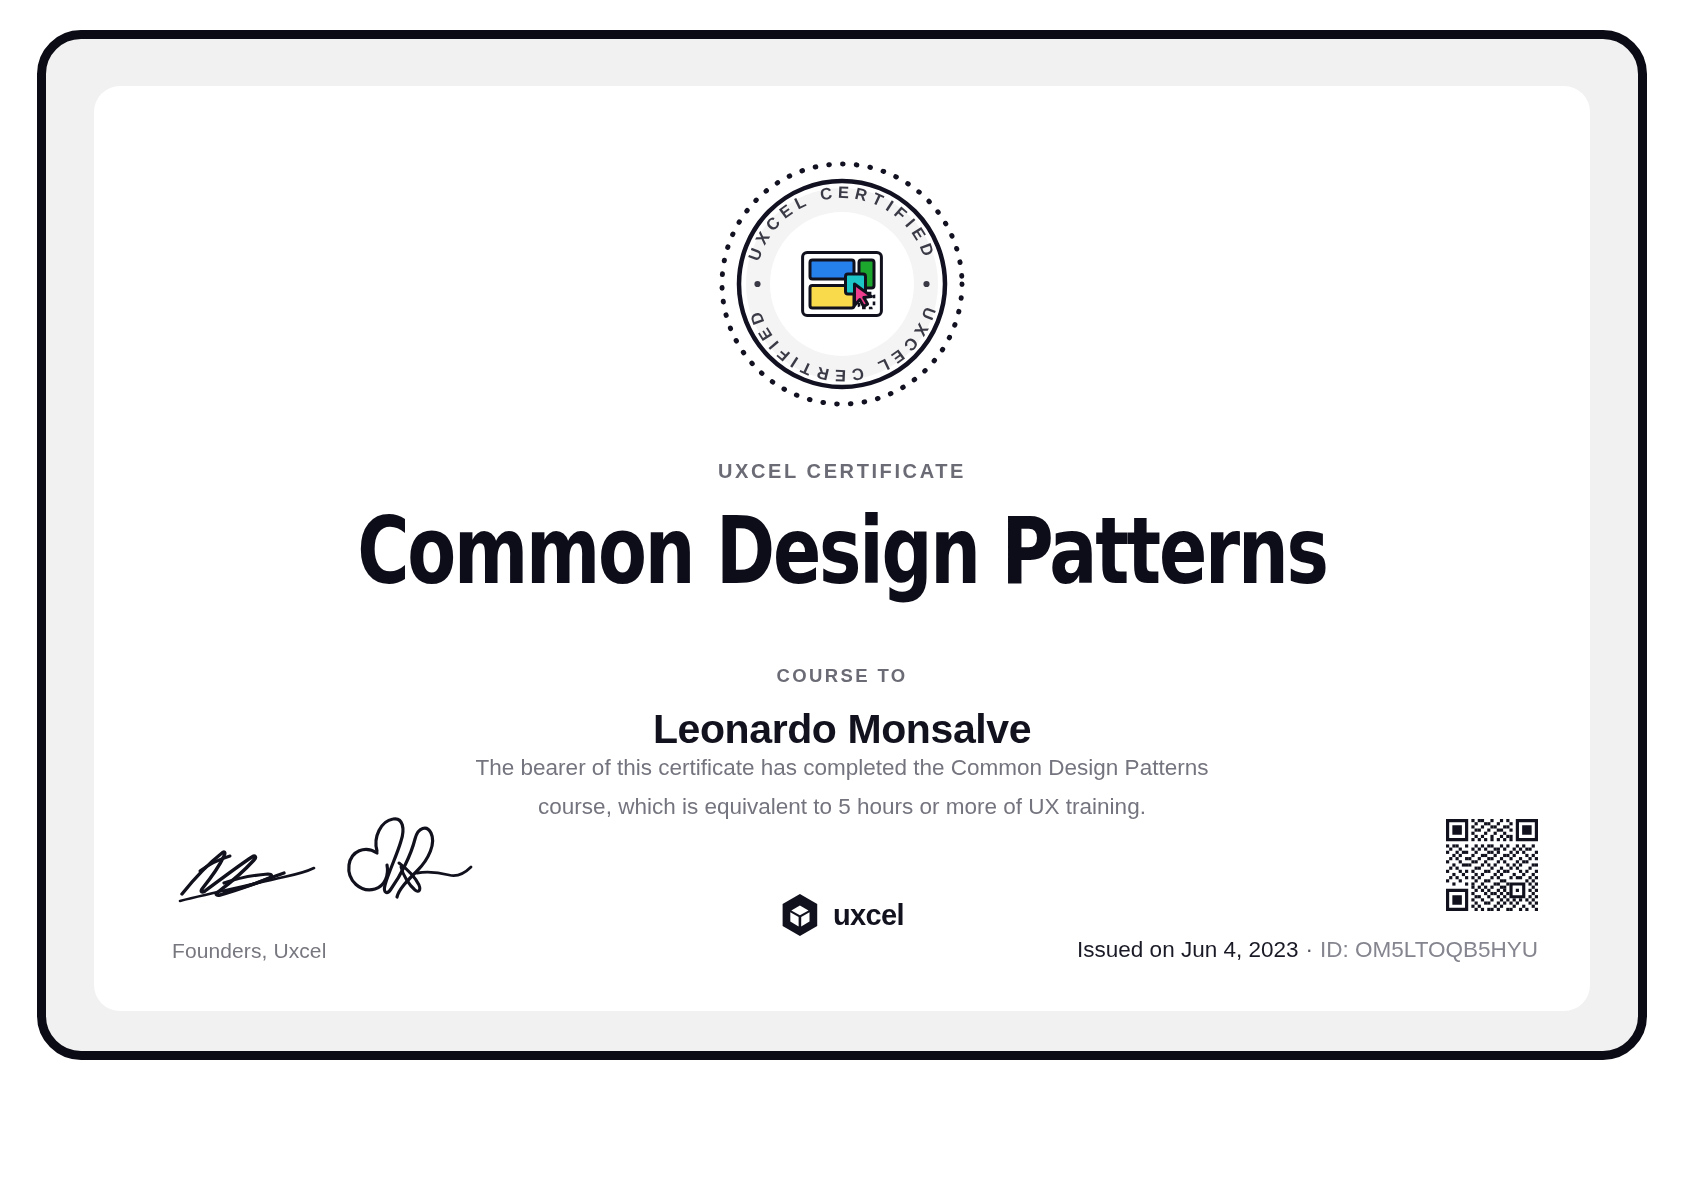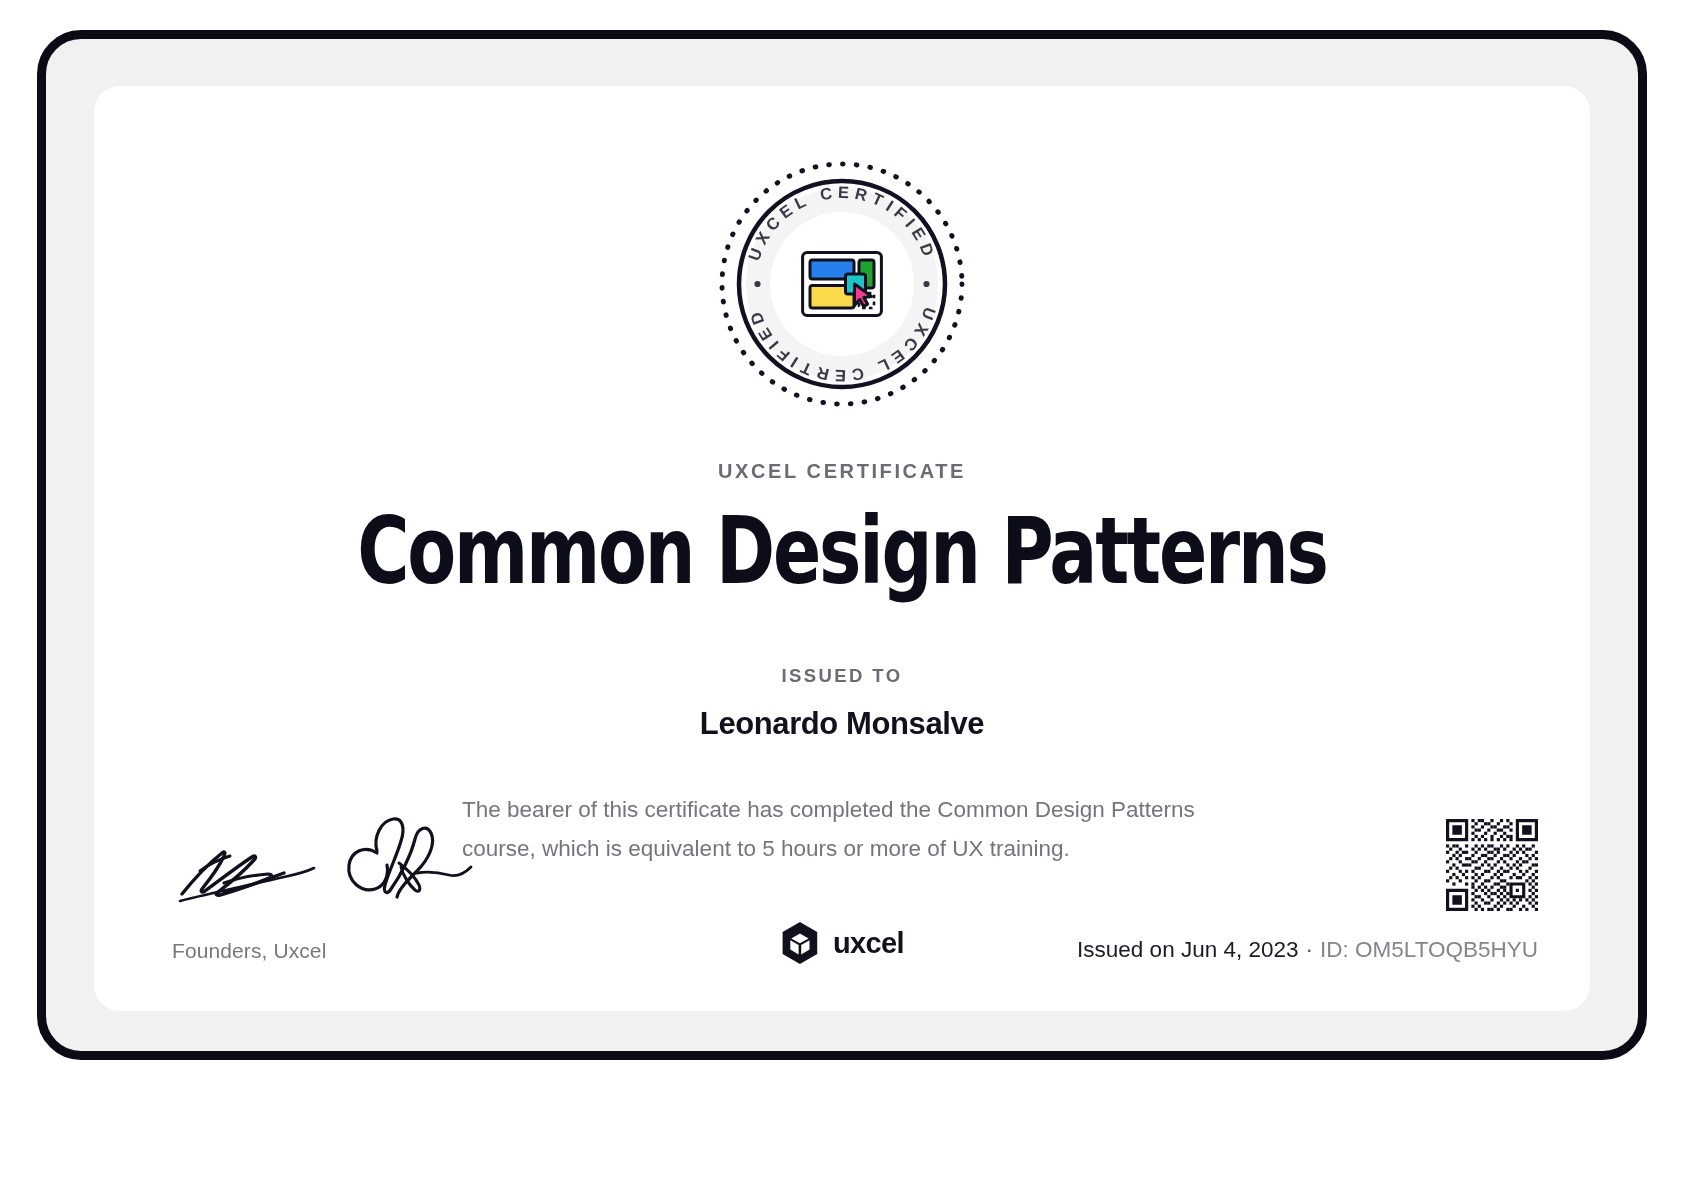--- a/index.html
+++ b/index.html
@@ -87,32 +87,33 @@
     color: #0d0d1a;
     font-stretch: condensed;
     transform: scaleX(0.86);
   }
 
   #recipient-name {
     position: absolute;
     left: 0; right: 0;
     top: 620px;
     text-align: center;
-    font-size: 31px;
+    font-size: 41px;
     font-weight: 700;
     color: #12121f;
     letter-spacing: -0.4px;
   }
 
   #certificate-description {
     position: absolute;
     left: 50%;
     transform: translateX(-50%);
-    top: 705px;
+    top: 663px;
     width: 760px;
+    text-align: center;
     font-size: 22.5px;
     line-height: 1.72;
     color: #74747f;
   }
 
   
   .sig-block {
     position: absolute;
     left: 78px;
     bottom: 48px;
@@ -129,21 +130,21 @@
     margin-top: 28px;
     font-size: 21px;
     color: #77777f;
     letter-spacing: 0.1px;
   }
 
   .brand-block {
     position: absolute;
     left: 50%;
     transform: translateX(-50%);
-    bottom: 46px;
+    bottom: 74px;
     display: flex;
     align-items: center;
     gap: 13px;
   }
   #brand-name {
     font-size: 29px;
     font-weight: 700;
     color: #12121f;
     letter-spacing: -0.6px;
   }
@@ -210,21 +211,21 @@
         <rect x="58" y="42" width="15" height="15" rx="2" fill="none" stroke="#11111e" stroke-width="2.6" stroke-dasharray="3.6 3.2"></rect>
         <rect x="44.5" y="23" width="20" height="20" rx="2.4" fill="#1CC6C6" stroke="#11111e" stroke-width="3"></rect>
         <path d="M 53.5,33 L 53.5,54.5 L 58.8,48.6 L 62.6,55.5 L 66.6,53.1 L 62.8,46.4 L 70.5,45.4 Z" fill="#F03E8E" stroke="#11111e" stroke-width="3" stroke-linejoin="round"></path>
       </svg>
     </div>
 
     <div class="kicker" id="course-certificate-kicker">UXCEL CERTIFICATE</div>
 
     <div id="certificate-title">Common Design Patterns</div>
 
-    <div class="kicker" id="issued-to-kicker">ISSUED TO</div>
+    <div class="kicker" id="issued-to-kicker">COURSE TO</div>
 
     <div id="recipient-name">Leonardo Monsalve</div>
 
     <div id="certificate-description">The bearer of this certificate has completed the Common Design Patterns course, which is equivalent to 5 hours or more of UX training.</div>
 
     <div class="sig-block">
       <div class="sig-row">
         <svg class="sig-svg" width="165" height="80" viewBox="0 0 165 80">
           <g fill="none" stroke="#11111e" stroke-linecap="round" stroke-linejoin="round">
             <path d="M10,63 C22,48 36,33 50,22 C52,20 54,21 52,25 C47,36 38,48 30,58 C28,61 30,62 33,60 C48,49 66,35 80,26 C83,24 85,26 82,29 C72,40 58,52 46,61 C43,63 44,65 48,64 C68,59 92,49 112,42" stroke-width="3.4"></path>

